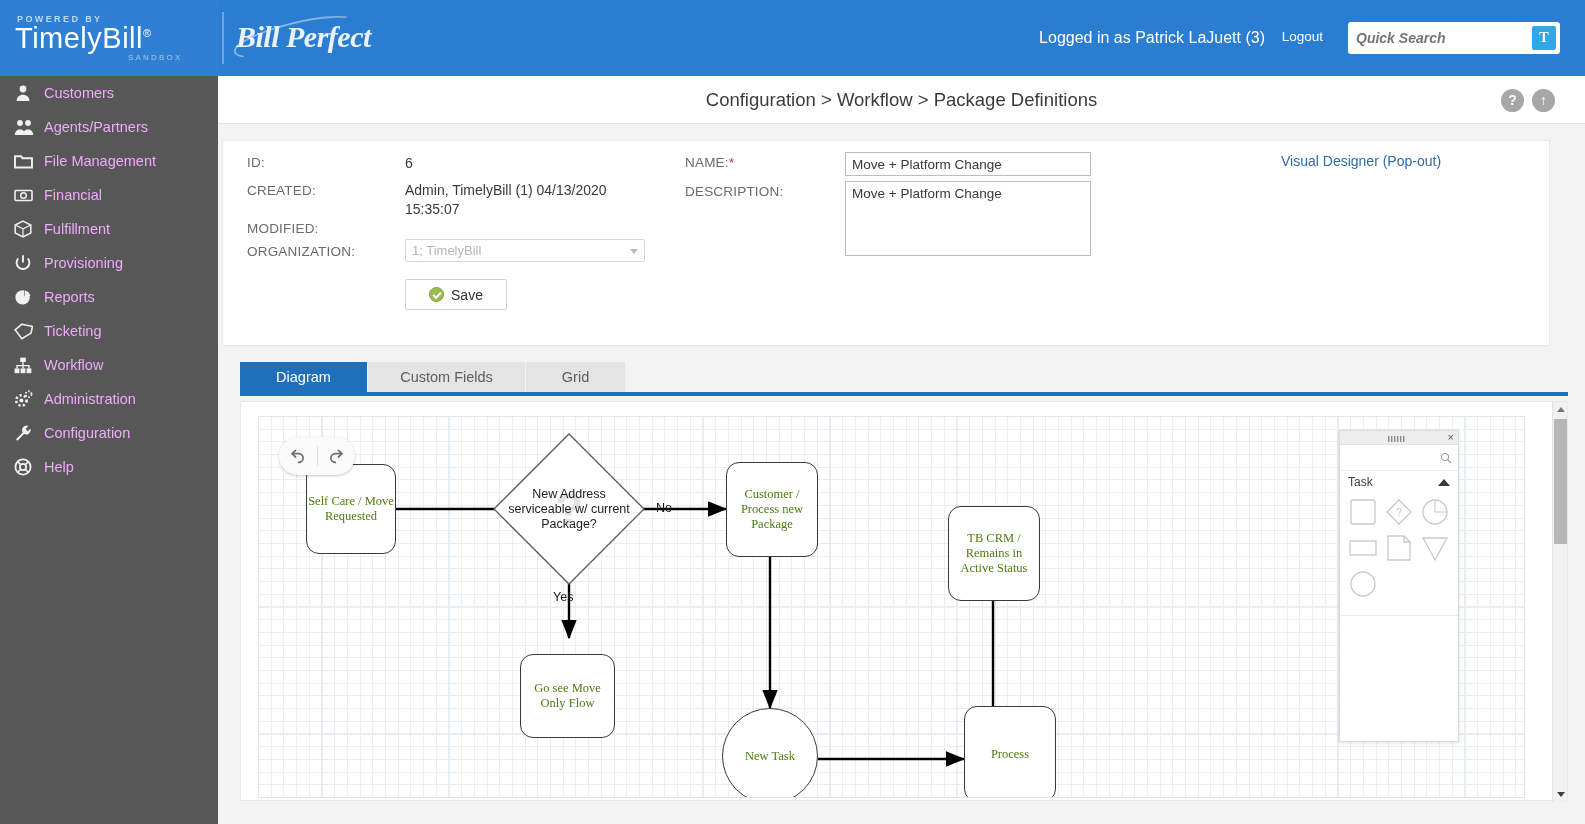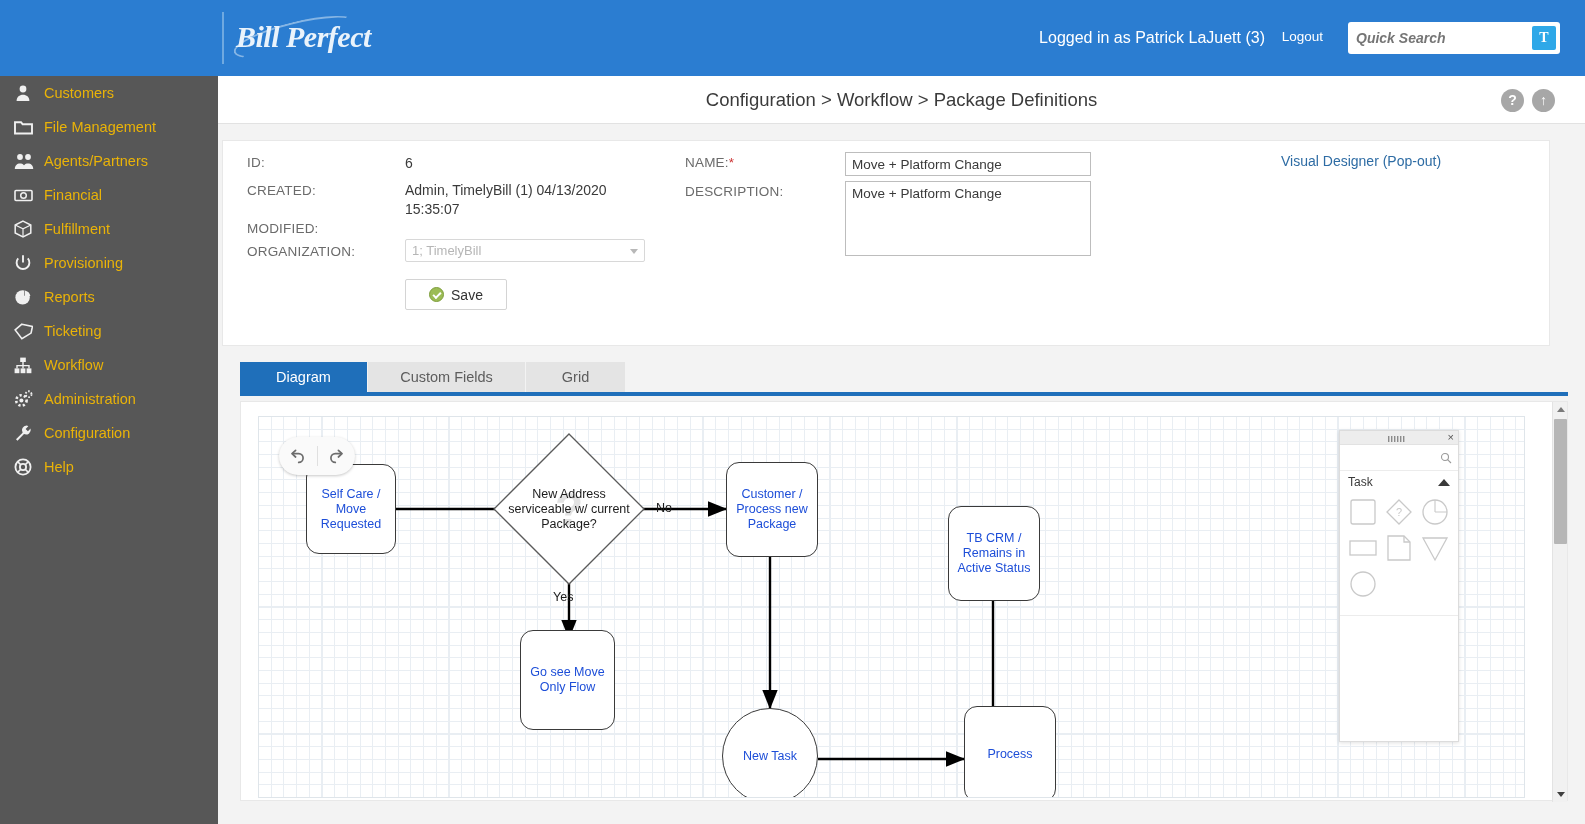--- a/index.html
+++ b/index.html
@@ -85,21 +85,21 @@
     position: relative; height: 34px; padding-left: 14px;
     display: flex; align-items: center; cursor: pointer;
   }
   .nav-ico {
     width: 26px; height: 22px; flex: 0 0 26px;
     display: flex; align-items: center; justify-content: flex-start;
     color: #f0f0f0;
   }
   .nav-ico svg { display: block; }
   .nav-label {
-    font-size: 14.5px; color: #eab308; margin-left: 4px; white-space: nowrap;
+    font-size: 14.5px; color: #f0abfc; margin-left: 4px; white-space: nowrap;
   }
 
   
   .content {
     position: absolute; left: 218px; top: 76px;
     width: 1367px; height: 748px; background: #f3f3f3;
   }
   .page-head {
     position: absolute; left: 0; top: 0; width: 1367px; height: 48px;
     background: #ffffff; border-bottom: 1px solid #e2e2e2;
@@ -205,22 +205,22 @@
   .canvas-border {
     position: absolute; left: 17px; top: 14px; width: 1267px; height: 382px;
     border: 1px solid #dfe5ea; pointer-events: none;
   }
 
   
   .node {
     position: absolute;
     border: 1px solid #3a3a3a; background: #ffffff;
     display: flex; align-items: center; justify-content: center;
-    text-align: center; font-size: 12.5px; color: #1d4ed8;
-    line-height: 15px; cursor: pointer;
+    text-align: center; font-size: 12.5px; color: #4d7c0f;
+    line-height: 15px; cursor: pointer; font-family: Liberation Serif, serif;
   }
   .node.round { border-radius: 13px; }
   .node.circle { border-radius: 50%; }
   .node-diamond {
     position: absolute; cursor: pointer;
   }
   .node-diamond .dlabel {
     position: absolute; left: 0; top: 0; width: 100%; height: 100%;
     display: flex; align-items: center; justify-content: center;
     text-align: center; font-size: 12.5px; line-height: 15px; color: #1c1c1c;
@@ -305,20 +305,25 @@
     position: absolute; left: 1px; top: 17px; width: 13px; height: 125px;
     background: #b6b6b6; border-radius: 1px; cursor: pointer;
   }
   .tri-up { border-left: 4px solid transparent; border-right: 4px solid transparent; border-bottom: 5px solid #7a7a7a; }
   .tri-dn { border-left: 4px solid transparent; border-right: 4px solid transparent; border-top: 5px solid #3f3f3f; }
 </style>
 </head>
 <body>
 
 <div class="topbar">
+  <div class="brand-block">
+    <div class="brand-powered">POWERED BY</div>
+    <div class="brand-name"><span>TimelyBill</span><sup>®</sup></div>
+    <div class="brand-sandbox">SANDBOX</div>
+  </div>
   <div class="brand-divider"></div>
   <div class="bp-swoosh"></div>
   <div class="bp-logo">Bill Perfect</div>
 
   <div class="logged-in">Logged in as Patrick LaJuett (3)</div>
   <a class="logout-link">Logout</a>
 
   <div class="searchbox">
     <input placeholder="Quick Search" style="">
     <div class="search-btn">T</div>
@@ -328,41 +333,41 @@
 <div class="sidebar">
 
   <div class="nav-item">
     <span class="nav-ico">
       <svg width="18" height="18" viewBox="0 0 18 18">
           <circle cx="9" cy="5" r="3.4" fill="#f0f0f0"></circle>
           <path d="M2.6 17c0-4 2.9-6.2 6.4-6.2S15.4 13 15.4 17z" fill="#f0f0f0"></path>
         </svg>
     </span>
     <span class="nav-label">Customers</span>
-  </div>
-
-  <div class="nav-item">
-    <span class="nav-ico">
-      <svg width="19" height="16" viewBox="0 0 19 16">
-          <path d="M1 3.2h6l1.6 2H18v9.3H1z" fill="none" stroke="#f0f0f0" stroke-width="1.9"></path>
-        </svg>
-    </span>
-    <span class="nav-label">File Management</span>
   </div>
 
   <div class="nav-item">
     <span class="nav-ico">
       <svg width="20" height="18" viewBox="0 0 20 18">
           <circle cx="6" cy="5" r="2.9" fill="#f0f0f0"></circle>
           <circle cx="14" cy="5" r="2.9" fill="#f0f0f0"></circle>
           <path d="M0.8 17c0-3.6 2.3-5.6 5.2-5.6S11.2 13.4 11.2 17z" fill="#f0f0f0"></path>
           <path d="M8.8 17c0-3.6 2.3-5.6 5.2-5.6S19.2 13.4 19.2 17z" fill="#f0f0f0"></path>
         </svg>
     </span>
     <span class="nav-label">Agents/Partners</span>
+  </div>
+
+  <div class="nav-item">
+    <span class="nav-ico">
+      <svg width="19" height="16" viewBox="0 0 19 16">
+          <path d="M1 3.2h6l1.6 2H18v9.3H1z" fill="none" stroke="#f0f0f0" stroke-width="1.9"></path>
+        </svg>
+    </span>
+    <span class="nav-label">File Management</span>
   </div>
 
   <div class="nav-item">
     <span class="nav-ico">
       <svg width="19" height="16" viewBox="0 0 19 16">
           <rect x="1" y="3.5" width="17" height="10" rx="1" fill="none" stroke="#f0f0f0" stroke-width="1.6"></rect>
           <circle cx="9.5" cy="8.5" r="2.8" fill="none" stroke="#f0f0f0" stroke-width="1.5"></circle>
         </svg>
     </span>
     <span class="nav-label">Financial</span>
@@ -542,21 +547,21 @@
       <div class="edge-label" style="left:295px; top:174px;">Yes</div>
 
       <div class="node round" style="left:468px; top:46px; width:92px; height:95px;">
         <span>Customer / Process new Package</span>
       </div>
 
       <div class="node round" style="left:690px; top:90px; width:92px; height:95px;">
         <span>TB CRM / Remains in Active Status</span>
       </div>
 
-      <div class="node round" style="left:262px; top:214px; width:95px; height:100px;">
+      <div class="node round" style="left:262px; top:238px; width:95px; height:84px;">
         <span>Go see Move Only Flow</span>
       </div>
 
       <div class="node circle" style="left:464px; top:292px; width:96px; height:96px;">
         <span>New Task</span>
       </div>
 
       <div class="node round" style="left:706px; top:290px; width:92px; height:96px;">
         <span>Process</span>
       </div>

